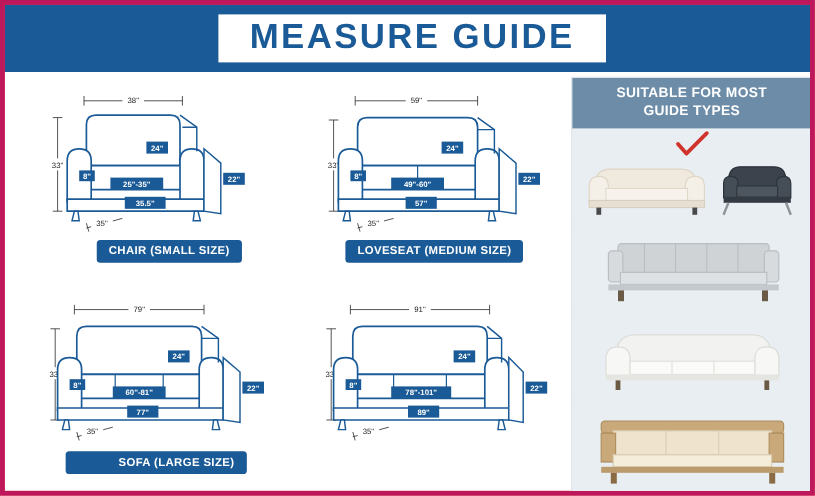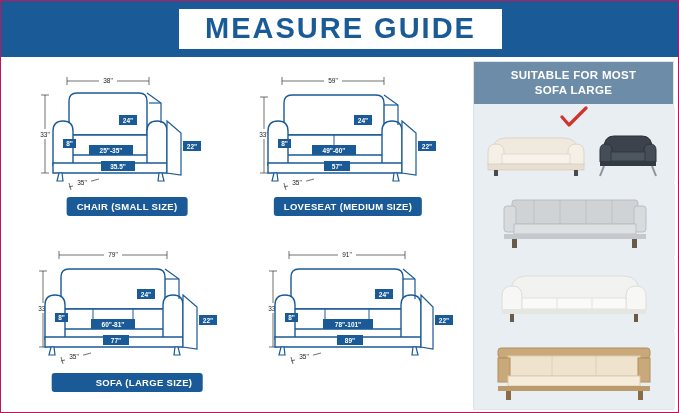--- a/index.html
+++ b/index.html
@@ -7,21 +7,21 @@
   body {
     width: 679px; height: 413px;
     font-family: "Liberation Sans", sans-serif;
     background: #ffffff;
     overflow: hidden;
   }
   #page {
     position: relative;
     width: 679px; height: 413px;
     background: #ef4444;
-    border: 1px solid #be185d;
+    border: 4px solid #be185d;
     overflow: hidden;
   }
 
   
   .header {
     position: absolute; left:0; top:0; width:679px; height:56px;
     background: #1a5a96;
     display:flex; align-items:center; justify-content:center;
   }
   .header-inner {
@@ -44,33 +44,33 @@
   }
   .right-panel {
     position:absolute; left:472px; top:4px; width:201px; height:349px;
     background:#e9eef3;
     border:1px solid #dfe4ea;
   }
 
   
   .cell { position:absolute; }
   .cell-c1 { left:8px;   top:6px;   width:224px; height:170px; }
-  .cell-c2 { left:229px; top:6px;   width:224px; height:170px; }
+  .cell-c2 { left:240px; top:6px;   width:224px; height:170px; }
   .cell-c3 { left:8px;   top:180px; width:224px; height:170px; }
   .cell-c4 { left:240px; top:180px; width:224px; height:170px; }
 
   .diagram { position:absolute; left:0; top:0; width:100%; height:132px; }
   .caption {
     position:absolute; left:50%; transform:translateX(-50%);
     background:#1a5a96; color:#ffffff;
     font-size:9.5px; font-weight:bold; letter-spacing:0.3px;
     padding:4px 10px; border-radius:3px; white-space:nowrap;
     text-align:center; line-height:1.2;
   }
-  .cap-1 { top:130px; }
+  .cap-1 { top:130px;margin-left:11px; }
   .cap-2 { top:130px; }
   .cap-3 { top:132px;padding-left:44px; }
   .cap-4 { top:126px; }
 
   svg { display:block; }
   .dim-txt { font-family:"Liberation Sans", sans-serif; font-size:6.5px; fill:#222; }
   .dim-box { font-family:"Liberation Sans", sans-serif; font-size:6.5px; fill:#ffffff; font-weight:bold; }
 
   
   .rp-header {
@@ -293,21 +293,21 @@
           <rect x="48" y="110" width="18" height="10" fill="#fff"></rect>
           <text class="dim-txt" x="57" y="118" text-anchor="middle">35"</text>
         </svg>
       </div>
     </div>
 
     <div class="right-panel">
       <div class="rp-header">
         <div>
           <span>SUITABLE FOR MOST</span><br>
-          <span>SOFA LARGE</span>
+          <span>GUIDE TYPES</span>
         </div>
       </div>
 
       <svg class="check" width="28" height="22" viewBox="0 0 28 22">
         <path d="M2 11 L9 19 L26 2" fill="none" stroke="#d0342c" stroke-width="3.2" stroke-linecap="round" stroke-linejoin="round"></path>
       </svg>
 
       <div class="rp-row rp-row-1">
         <svg width="201" height="74" viewBox="0 0 201 74">
           <rect x="0" y="0" width="201" height="74" fill="#e9eef3"></rect>

